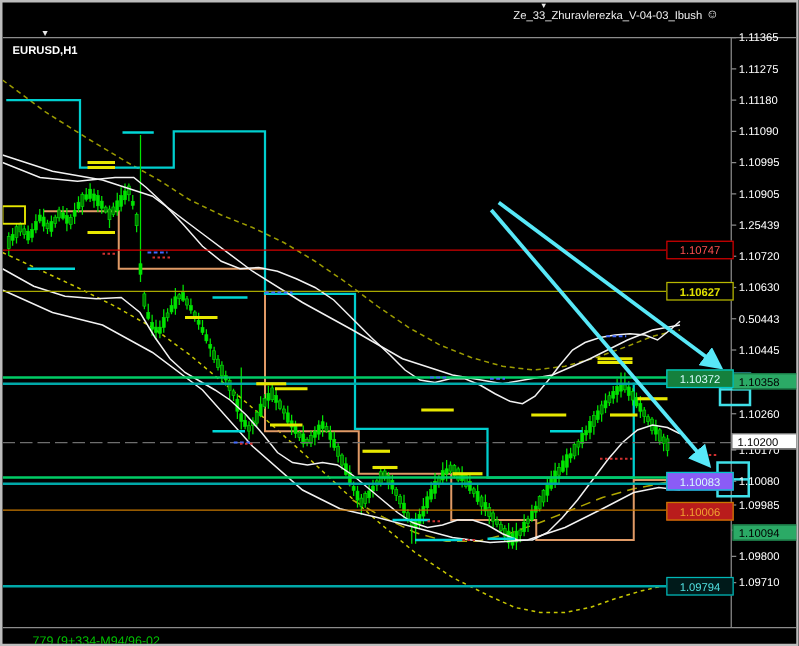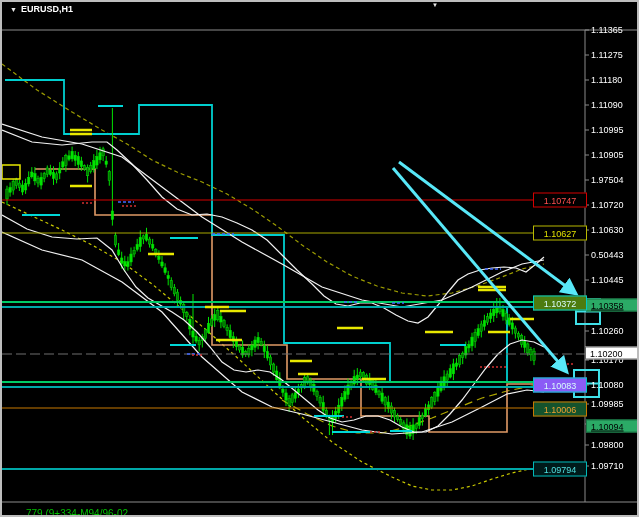--- a/index.html
+++ b/index.html
@@ -3,22 +3,22 @@
 <meta charset="utf-8">
 <style>
   html,body{margin:0;padding:0;background:#222;}
   *{box-sizing:border-box;}
   .mt-window{
     position:relative;width:639px;height:517px;background:#000;
     border:2px solid #BDBDBD;overflow:hidden;
     font-family:"Liberation Sans", sans-serif;
   }
   .titlebar-symbol{
-    position:absolute;left:8px;top:2px;color:#FFFFFF;font-size:9px;font-weight:bold;
-    display:flex;align-items:center;gap:4px;z-index:30;
+    position:absolute;left:8px;top:22px;color:#FFFFFF;font-size:9px;font-weight:bold;
+    display:flex;align-items:center;gap:4px;z-index:30;flex-direction:column;
   }
   .dd-icon{font-size:7px;color:#E8E8E8;line-height:1;}
   .indicator-title{
     position:absolute;right:62px;top:5px;color:#F0F0F0;font-size:9px;z-index:30;
     display:flex;align-items:center;gap:3px;
   }
   .smiley{font-size:10px;color:#FFFFFF;line-height:1;}
   .v-marker{position:absolute;left:430px;top:0px;font-size:6px;color:#E8E8E8;z-index:30;}
   svg.chart-canvas{position:absolute;left:0;top:0;z-index:5;}
   .axis-label{
@@ -28,38 +28,42 @@
   .level-box{
     position:absolute;left:531px;width:54px;height:15px;z-index:20;
     font-size:9px;display:flex;align-items:center;justify-content:center;
     transform:translateY(-50%);background:#000;white-space:nowrap;
   }
   .price-box{
     position:absolute;left:584px;width:53px;height:13px;z-index:15;
     font-size:9px;display:flex;align-items:center;padding-left:4px;
     transform:translateY(-50%);white-space:nowrap;
   }
-  .price-box.bid{background:#2BAA66;color:#000;border:1px solid #1A7544;text-decoration:underline;}
+  .price-box.bid{background:#2BAA66;color:#000;border:1px solid #1A7544;}
   .price-box.ask{background:#FFFFFF;color:#000;border:1px solid #666;left:583px;}
   .bottom-left-text{
     position:absolute;left:24px;top:506px;color:#00C000;font-size:10px;z-index:25;white-space:nowrap;
   }
 </style>
 </head>
 <body>
 
 <div class="mt-window">
 
   <div class="titlebar-symbol">
     <span class="dd-icon">▼</span>
     <span>EURUSD,H1</span>
   </div>
 
   <span class="v-marker">▼</span>
 
+  <div class="indicator-title">
+    <span>Ze_33_Zhuravlerezka_V-04-03_Ibush</span>
+    <span class="smiley">☺</span>
+  </div>
 
   <svg class="chart-canvas" id="chart-svg" width="639" height="517">
       <line x1="0" y1="28" x2="639" y2="28" stroke="#8C8C8C" stroke-width="1"></line>
       <line x1="0" y1="500" x2="639" y2="500" stroke="#8C8C8C" stroke-width="1"></line>
       <path d="M0 62 L35 88 L70 110 L100 128 L125 142 L150 158 L175 170 L200 180 L225 192 L250 207 L275 224 L300 243 L325 260 L350 274 L375 284 L400 291 L425 294 L450 291 L475 284 L500 275 L520 267 L542 262" fill="none" stroke="#9C9C00" stroke-width="1.2" stroke-dasharray="4 3"></path>
       <path d="M0 200 L30 214 L60 228 L90 243 L120 260 L150 282 L180 307 L210 333 L240 360 L270 388 L300 415 L330 440 L360 460 L390 475 L410 484 L430 488 L450 488 L470 484 L490 477 L510 471 L527 467 L542 466" fill="none" stroke="#C8C800" stroke-width="1.2" stroke-dasharray="3 3"></path>
       <path d="M280 398 L305 412 L330 424 L355 431 L380 431 L405 425 L430 416 L455 406 L480 396 L505 389 L530 384 L542 382" fill="none" stroke="#B0A800" stroke-width="1.2" stroke-dasharray="8 5"></path>
       <path d="M33 167 L93 167 L93 213 L210 213 L210 343 L285 343 L285 377 L359 377 L359 414 L427 414 L427 430 L505 430 L505 382 L558 382" fill="none" stroke="#E09A66" stroke-width="1.6"></path>
       <path d="M3 78 L62 78 L62 132 L137 132 L137 103 L210 103 L210 233 L282 233 L282 341 L388 341 L388 380 L505 380 L505 305 L580 305" fill="none" stroke="#00CFCF" stroke-width="1.8"></path>
       <g>
@@ -490,39 +494,39 @@
       <line x1="572" y1="381.5" x2="597" y2="381.5" stroke="#40E0E8" stroke-width="2"></line>
     </svg>
 
   <div id="axis-labels">
       <div class="axis-label" style="top: 28px;">1.11365</div>
       <div class="axis-label" style="top: 53px;">1.11275</div>
       <div class="axis-label" style="top: 78px;">1.11180</div>
       <div class="axis-label" style="top: 103px;">1.11090</div>
       <div class="axis-label" style="top: 128px;">1.10995</div>
       <div class="axis-label" style="top: 153px;">1.10905</div>
-      <div class="axis-label" style="top: 178px;">1.97504</div>
+      <div class="axis-label" style="top: 178px;">1.25439</div>
       <div class="axis-label" style="top: 203px;">1.10720</div>
       <div class="axis-label" style="top: 228px;">1.10630</div>
       <div class="axis-label" style="top: 253px;">0.50443</div>
       <div class="axis-label" style="top: 278px;">1.10445</div>
       <div class="axis-label" style="top: 329px;">1.10260</div>
       <div class="axis-label" style="top: 358px;">1.10170</div>
       <div class="axis-label" style="top: 383px;">1.10080</div>
       <div class="axis-label" style="top: 402px;">1.09985</div>
       <div class="axis-label" style="top: 422px;">1.09895</div>
       <div class="axis-label" style="top: 443px;">1.09800</div>
       <div class="axis-label" style="top: 464px;">1.09710</div>
     </div>
   <div id="level-labels">
       <div class="level-box" style="top: 198px; border: 1px solid rgb(212, 0, 0); color: rgb(255, 80, 80); background: rgb(0, 0, 0);">1.10747</div>
-      <div class="level-box" style="top: 231px; border: 1px solid rgb(184, 184, 0); color: rgb(224, 224, 0); background: rgb(0, 0, 0);">1.10627</div>
-      <div class="level-box" style="top: 301px; border: 1px solid rgb(0, 200, 200); color: rgb(216, 252, 252); background: #4d7c0f;">1.10372</div>
+      <div class="level-box" style="top: 231px; border: 1px solid rgb(184, 184, 0); color: rgb(224, 224, 0); background: rgb(0, 0, 0); font-weight: bold;">1.10627</div>
+      <div class="level-box" style="top: 301px; border: 1px solid rgb(0, 200, 200); color: rgb(216, 252, 252); background: #15803d;">1.10372</div>
       <div class="level-box" style="top: 383px; border: 1px solid rgb(0, 200, 200); color: rgb(216, 252, 252); background: #8b5cf6;">1.10083</div>
-      <div class="level-box" style="top: 407px; border: 1px solid rgb(200, 120, 0); color: rgb(240, 160, 48); background: #14532d;">1.10006</div>
+      <div class="level-box" style="top: 407px; border: 1px solid rgb(200, 120, 0); color: rgb(240, 160, 48); background: #b91c1c;">1.10006</div>
       <div class="level-box" style="top: 467px; border: 1px solid rgb(0, 184, 184); color: rgb(80, 224, 224); background: rgb(0, 26, 26);">1.09794</div>
     </div>
   <div id="price-boxes">
       <div class="price-box bid" style="top: 303px;">1.10358</div>
       <div class="price-box ask" style="top: 351px;">1.10200</div>
       <div class="price-box bid" style="top: 376px; margin-top: 48px;">1.10094</div>
     </div>
 
   <div class="bottom-left-text">779 (9+334-M94/96-02</div>
 </div>

